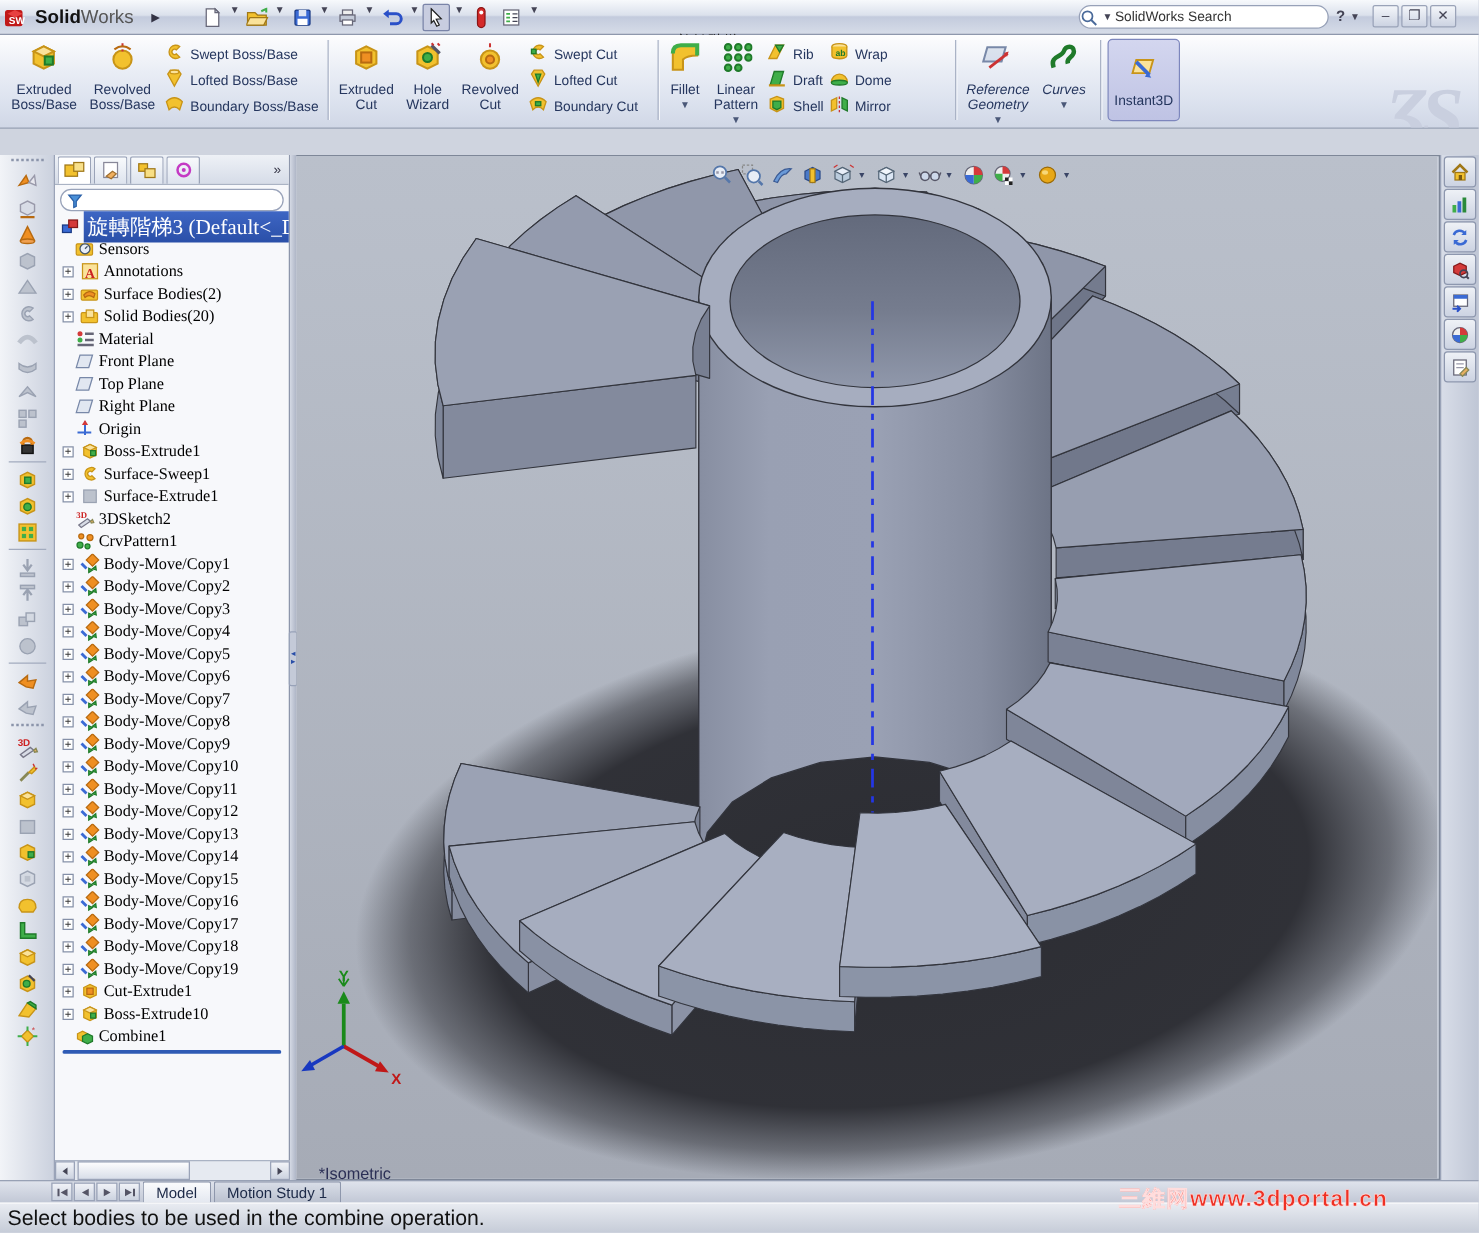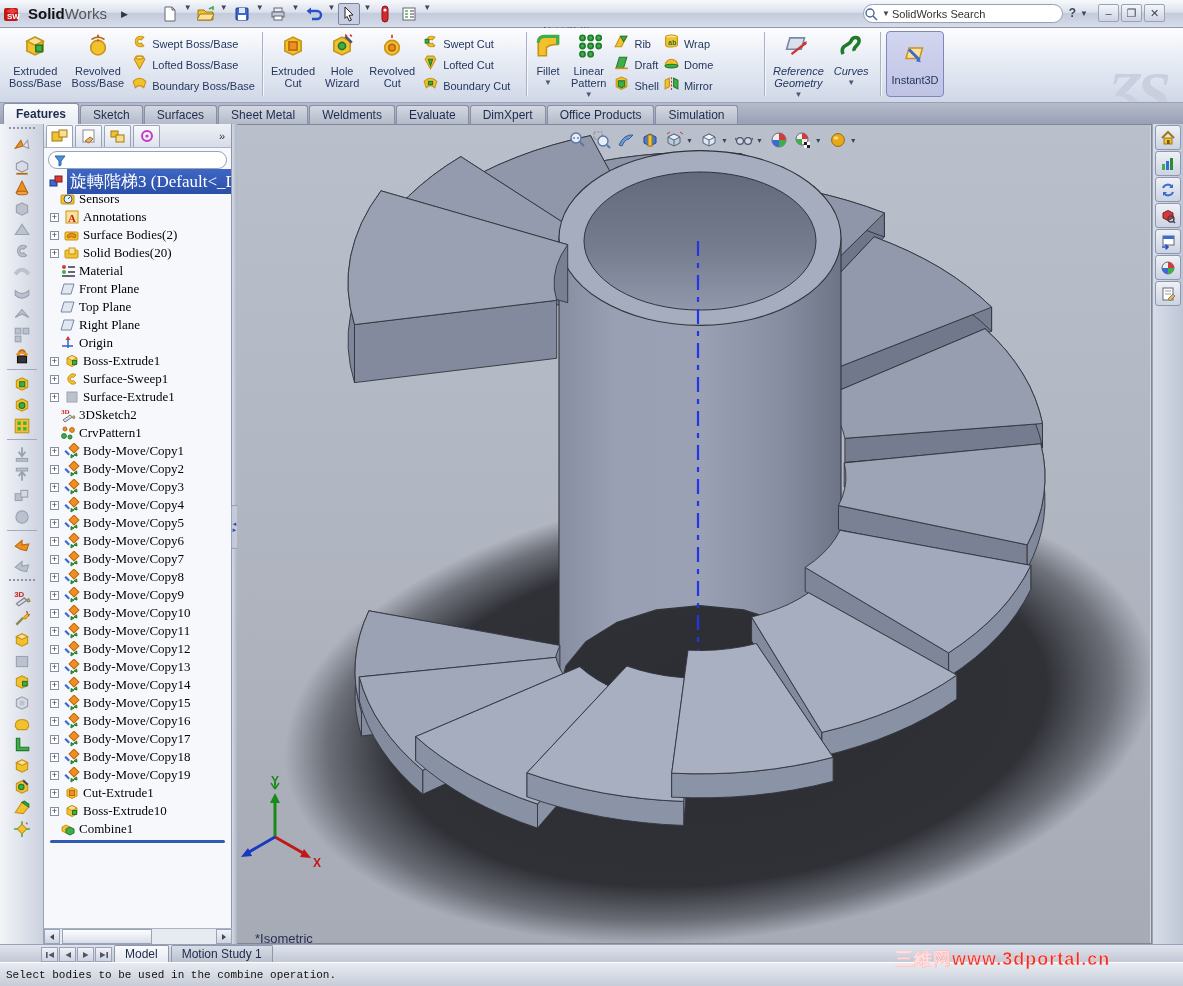--- a/index.html
+++ b/index.html
@@ -64,26 +64,26 @@
 #viewport{position:absolute;left:237px;top:124px;width:915px;height:820px;border:1px solid #7e8798;border-left:none}
 #vpsvg{position:absolute;left:0;top:0}
 #headsup{position:absolute;left:330px;top:4px;display:flex;align-items:center;gap:2px}
 .huic{display:flex;align-items:center;padding:1px}
 .huic .drop{font-size:7px;color:#3a4566}
 #isolabel{position:absolute;left:18px;top:806px;font-size:13px;font-weight:normal;color:#2b2f55;letter-spacing:0}
 
 #righttools{position:absolute;left:1152px;top:124px;width:31px;height:820px;background:linear-gradient(90deg,#d8dde8,#bfc6d5);border-left:1px solid #9aa3b8}
 .rt-btn{width:26px;height:25px;margin:1px auto;background:linear-gradient(#eef1f6,#ccd3e2);border:1px solid #8d97ae;border-radius:3px;display:flex;align-items:center;justify-content:center}
 
-#tabsrow{position:absolute;left:0;top:944px;width:1183px;height:18px;background:linear-gradient(#dfe3ec,#c2c8d6);border-top:1px solid #98a1b5;display:flex;align-items:flex-end}
+#tabsrow{position:absolute;left:0;top:944px;width:1183px;height:18px;background:linear-gradient(#dfe3ec,#c2c8d6);border-top:1px solid #98a1b5;display:flex;align-items:center}
 .vcr{width:17px;height:15px;background:linear-gradient(#f0f2f7,#ccd3e0);border:1px solid #9aa3b8;margin-left:1px;display:flex;align-items:center;justify-content:center}
 .btab{height:17px;padding:0 10px;font-size:12px;color:#1c2947;background:linear-gradient(#d8dde7,#bac1cf);border:1px solid #8e97ac;border-bottom:none;display:flex;align-items:center;margin-left:2px;border-radius:2px 2px 0 0}
 .btab.active{background:linear-gradient(#fafbfd,#e4e8f0)}
 #statusbar{position:absolute;left:0;top:962px;width:1183px;height:24px;background:linear-gradient(#e8ebf1,#c6ccd8);border-top:1px solid #fff;display:flex;align-items:center}
-#statustext{font-family:Liberation Mono, monospace;font-size:11px;color:#111;padding-left:6px}
+#statustext{font-family:Liberation Sans, sans-serif;font-size:17px;color:#111;padding-left:6px}
 #watermark{position:absolute;left:895px;top:947px;font-size:18px;font-weight:bold;color:#ee3124;-webkit-text-stroke:0.5px #ffdddd;font-family:"Liberation Sans",sans-serif;z-index:20;letter-spacing:1px}
 </style>
 </head>
 <body>
 
 <div id="app">
   <div id="titlebar">
     <span class="tbi">
         <svg width="20" height="20" viewBox="0 0 20 20">
           <rect x="2" y="4" width="14" height="13" rx="2" fill="#c01818"></rect>
@@ -378,31 +378,20 @@
       <div id="instant3d">
         <span><svg width="24" height="24" viewBox="0 0 16 16">
             <path d="M4 4 h9 l-2 7 h-9z" fill="#fae29a" stroke="#c89418"></path>
             <line x1="4" y1="5" x2="11" y2="12" stroke="#3a6ad4" stroke-width="2"></line>
             <path d="M12 13.5 l-3.4 -0.6 1.6 -2.4z" fill="#3a6ad4"></path>
           </svg></span>
         <span class="lbl">Instant3D</span>
       </div>
     </div>
 
-  <div id="tabstrip">
-      <div class="tab active">Features</div>
-      <div class="tab">Sketch</div>
-      <div class="tab">Surfaces</div>
-      <div class="tab">Sheet Metal</div>
-      <div class="tab">Weldments</div>
-      <div class="tab">Evaluate</div>
-      <div class="tab">DimXpert</div>
-      <div class="tab">Office Products</div>
-      <div class="tab">Simulation</div>
-    </div>
 
   <div id="lefttools">
       <div class="lt-handle"></div>
       <div class="lt-ic">
         <svg width="18" height="18" viewBox="0 0 16 16">
           <path d="M2 10 L7 3 L9 8 Z" fill="#ef8f22" stroke="#b86a10"></path>
           <path d="M9 8 L13 3 L14 10 Z" fill="#e8e8ee" stroke="#99a"></path>
         </svg>
       </div>
       <div class="lt-ic">

